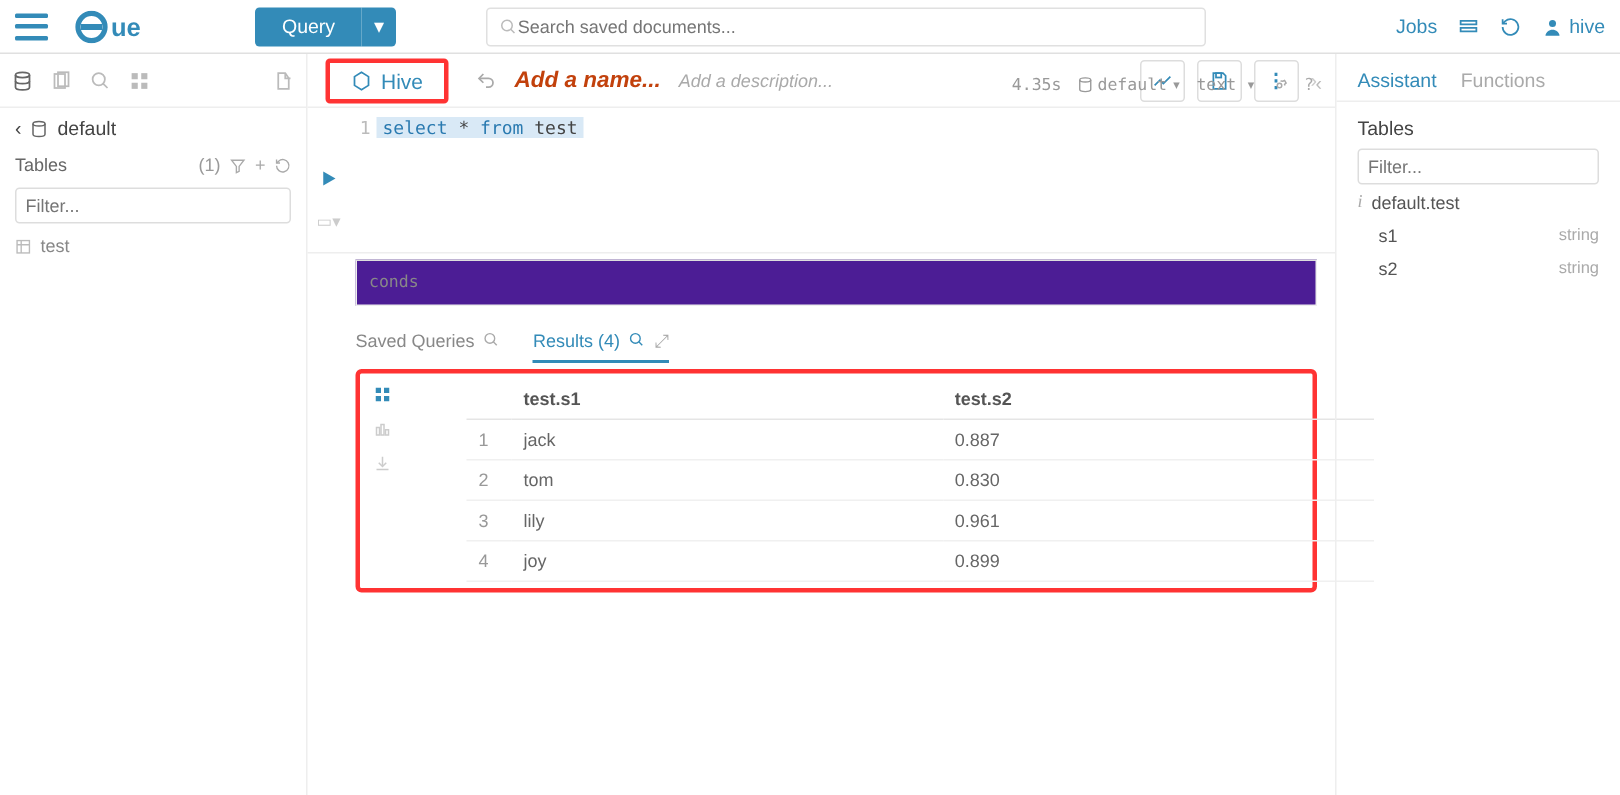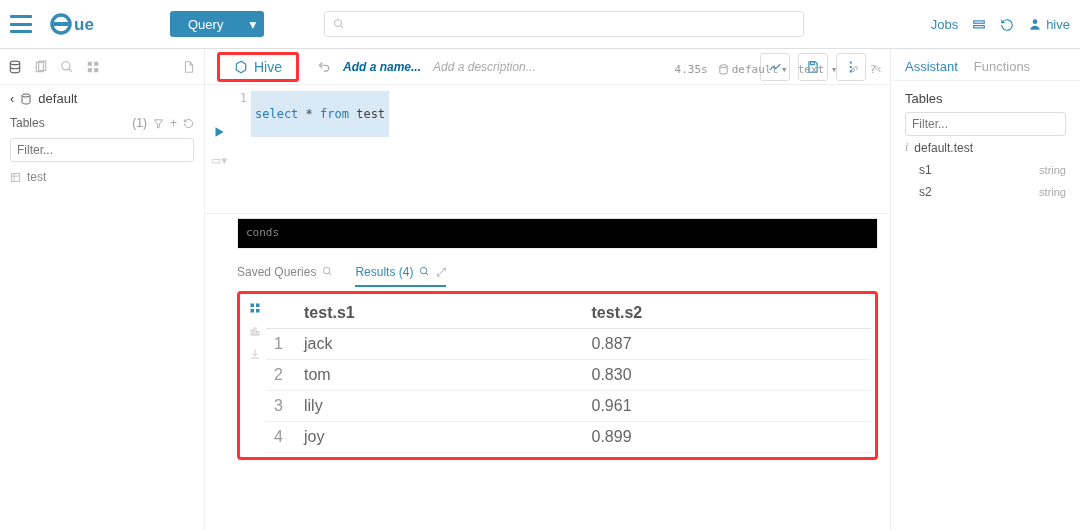--- a/index.html
+++ b/index.html
@@ -1,17 +1,17 @@
 <!DOCTYPE html>
 <html><head>
 <meta charset="utf-8">
 <style>
   * { box-sizing: border-box; margin: 0; padding: 0; }
   body { font-family: -apple-system, "Helvetica Neue", Arial, sans-serif; font-size: 13px; color: #444; background: #fff; width: 1080px; height: 530px; overflow: hidden; }
-  .topbar { height: 49px; border-bottom: 1px solid #e0e0e0; display: flex; align-items: center; padding: 0 10px; gap: 10px; }
+  .topbar { height: 36px; border-bottom: 1px solid #e0e0e0; display: flex; align-items: center; padding: 0 10px; gap: 10px; }
   .hamburger { width: 22px; height: 18px; cursor: pointer; display: flex; flex-direction: column; justify-content: space-between; }
   .hamburger span { display: block; height: 3px; background: #338bb8; border-radius: 1px; }
   .logo { display: flex; align-items: center; margin-left: 8px; }
   .qbtn-wrap { margin-left: 40px; display: flex; }
   .qbtn { background: #338bb8; color: #fff; padding: 5px 18px; border-radius: 3px 0 0 3px; font-size: 13px; cursor: pointer; border:none;height:26px;}
   .qbtn-caret { background: #338bb8; color: #fff; padding: 5px 8px; border-radius: 0 3px 3px 0; border-left: 1px solid rgba(255,255,255,.3); cursor: pointer;border:none;height:26px;}
   .search-top { margin-left: 50px; flex: 0 0 480px; height: 26px; border: 1px solid #e0e0e0; border-radius: 3px; display: flex; align-items: center; padding: 0 8px; color: #bbb; }
   .search-top input { border: none; outline: none; width: 100%; font-size: 12px; color: #555;background:transparent;}
   .top-right { margin-left: auto; display: flex; align-items: flex-end; gap: 14px; color: #338bb8; font-size: 13px; }
   .top-right .link { cursor: pointer; }
@@ -24,42 +24,42 @@
   .db-row { display: flex; align-items: center; padding: 6px 10px; color: #444; font-size: 13px; gap:6px;}
   .tables-hdr { display: flex; align-items: center; padding: 4px 10px; color: #666; font-size: 12px;gap:6px;}
   .tables-hdr .cnt { color: #999; margin-left: auto; }
   .filter { margin: 4px 10px; }
   .filter input { width: 100%; border: 1px solid #ddd; border-radius: 3px; padding: 4px 6px; font-size: 12px; }
   .tbl-item { padding: 4px 10px; color: #888; font-size: 12px; display:flex;align-items:center;gap:6px;}
   .center { flex: 1; display: flex; flex-direction: column; position: relative;}
   .c-toolbar { height: 36px; border-bottom: 1px solid #eee; display: flex; align-items: center; padding: 0 12px; gap: 12px;}
   .hive-badge { border: 3px solid #f33; border-radius:3px;padding: 4px 14px; color: #338bb8; display: flex; align-items: center; gap: 6px; font-size: 14px; cursor: pointer; }
   .undo { color: #aaa; margin-left: 6px; cursor: pointer; }
-  .namefield { color: #0369a1; font-style: italic; font-weight:600; font-size: 12px;}
+  .namefield { color: #c2410c; font-style: italic; font-weight:600; font-size: 15px;}
   .descfield { color: #aaa; font-style: italic; font-size: 12px;}
   .tb-right { margin-left: auto; display: flex; gap: 8px;align-items:center;}
   .tb-btn { border: 1px solid #ddd; border-radius: 3px; width: 30px; height: 28px; display: flex; align-items: center; justify-content: center; cursor: pointer; color: #338bb8;background:#fff; }
   .editor-row { display: flex; border-bottom: 1px solid #eee;}
   .gutter { width: 28px; display: flex; flex-direction: column; align-items: center; padding-top: 40px; gap: 12px; color: #338bb8;}
   .play{cursor:pointer;}
   .editor { flex: 1; padding: 6px 0; font-family: Menlo, Consolas, monospace; font-size: 12px;position:relative; }
   .line { display:flex;}
   .lineno { width: 18px; text-align: right; color: #bbb; padding-right: 4px;}
-  .sqlline { background: #d9e9f6; padding: 16px 4px;}
+  .sqlline { background: #d9e9f6; padding: 0 4px;}
   .sql-kw { color: #2a7ab0; }
   .editor-meta { display: flex; gap: 10px; font-size: 11px; color: #999; padding: 6px 12px; align-items: center;margin-left:auto;}
-  .log { margin: 4px 12px 10px 32px; background: #000000; border: 1px solid #eee; border-top: 1px solid #ddd;font-family: Menlo, Consolas, monospace; font-size: 11px; color: #888; padding: 6px 8px; line-height: 1.5; max-height:85px; overflow:hidden;}
+  .log { margin: 4px 12px 10px 32px; background: #4c1d95; border: 1px solid #eee; border-top: 1px solid #ddd;font-family: Menlo, Consolas, monospace; font-size: 11px; color: #888; padding: 6px 8px; line-height: 1.5; max-height:85px; overflow:hidden;}
   .tabs { display: flex; align-items: center; gap: 22px; padding: 6px 12px 0 32px; font-size: 12px; color: #888;}
   .tabitem { display: flex; align-items: center; gap: 6px; cursor: pointer; padding-bottom: 6px;border-bottom:2px solid transparent;}
   .tabitem.active { color: #338bb8; border-bottom-color:#338bb8;}
   .resultwrap { margin: 4px 12px 10px 32px; border: 3px solid #f33;border-radius:4px; padding: 4px; display:flex;}
   .res-gutter { width: 22px; display: flex; flex-direction: column; align-items: center; gap: 8px; color: #aaa; padding-top:4px;}
   .res-gutter span{cursor:pointer;}
   .rtable { flex: 1; }
-  .rtable table { width: 100%; border-collapse: collapse; font-size: 16px; }
+  .rtable table { width: 100%; border-collapse: collapse; font-size: 12px; margin-left: 45px; }
   .rtable th { text-align: left; color:#555;font-weight:600; padding: 6px 8px; border-bottom: 1px solid #e5e5e5;}
   .rtable td { padding: 6px 8px; border-bottom: 1px solid #f0f0f0; color:#666;}
   .rtable td.idx { width: 30px; color: #999;}
   .rightpanel { width: 190px; border-left: 1px solid #eee; display: flex; flex-direction: column; position:relative;}
   .rp-collapse{position:absolute;left:-14px;top:12px;color:#bbb;cursor:pointer;}
   .rp-tabs { display: flex; gap: 16px; padding: 10px 14px 6px; font-size: 13px;border-bottom:1px solid #eee;}
   .rp-tabs span{cursor:pointer;color:#aaa;}
   .rp-tabs span.active { color: #338bb8; font-weight:500;}
   .rp-body { padding: 10px 14px;}
   .rp-hdr { font-size: 13px; color: #444; margin-bottom:6px;}
@@ -89,20 +89,21 @@
     <button class="qbtn">Query</button>
     <button class="qbtn-caret">▾</button>
   </div>
   <div class="search-top">
     <span class="icon">
       <svg width="12" height="12" viewBox="0 0 24 24" fill="none" stroke="#bbb" stroke-width="2">
           <circle cx="10" cy="10" r="7"></circle>
           <line x1="20" y1="20" x2="15" y2="15"></line>
         </svg>
     </span>
+    <input placeholder="Search saved documents..." style="">
   </div>
   <div class="top-right">
     <span class="link">Jobs</span>
     <span class="icon">
       <svg width="14" height="14" viewBox="0 0 24 24" fill="none" stroke="#338bb8" stroke-width="2">
           <rect x="3" y="5" width="18" height="4"></rect>
           <rect x="3" y="13" width="18" height="4"></rect>
         </svg>
     </span>
     <span class="icon">

